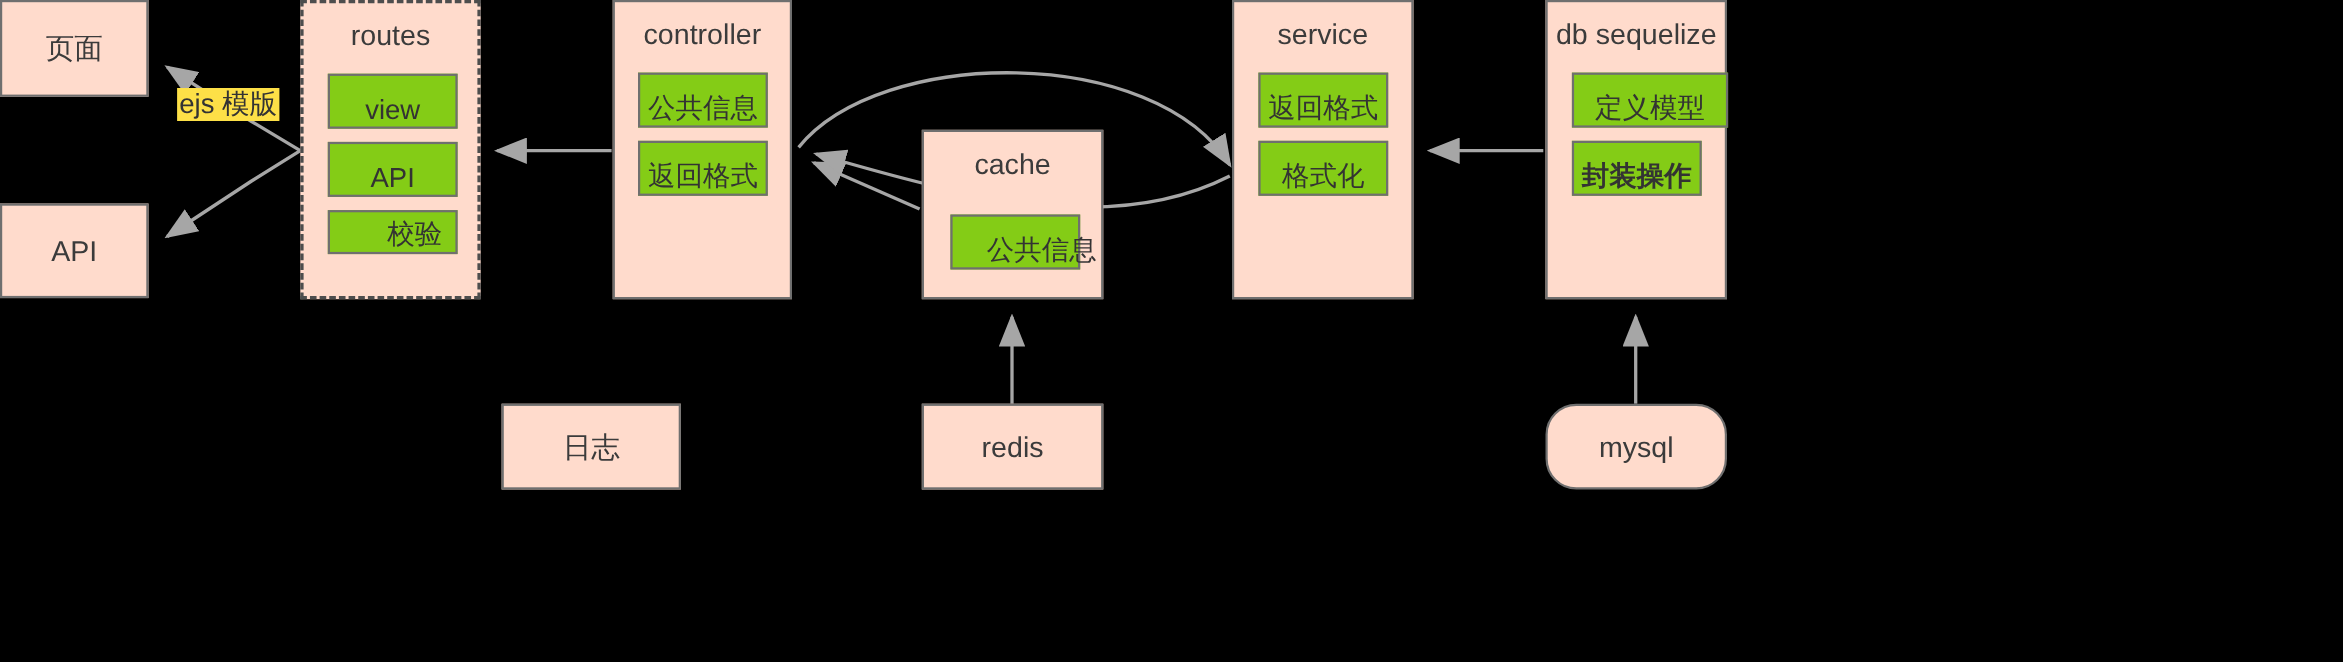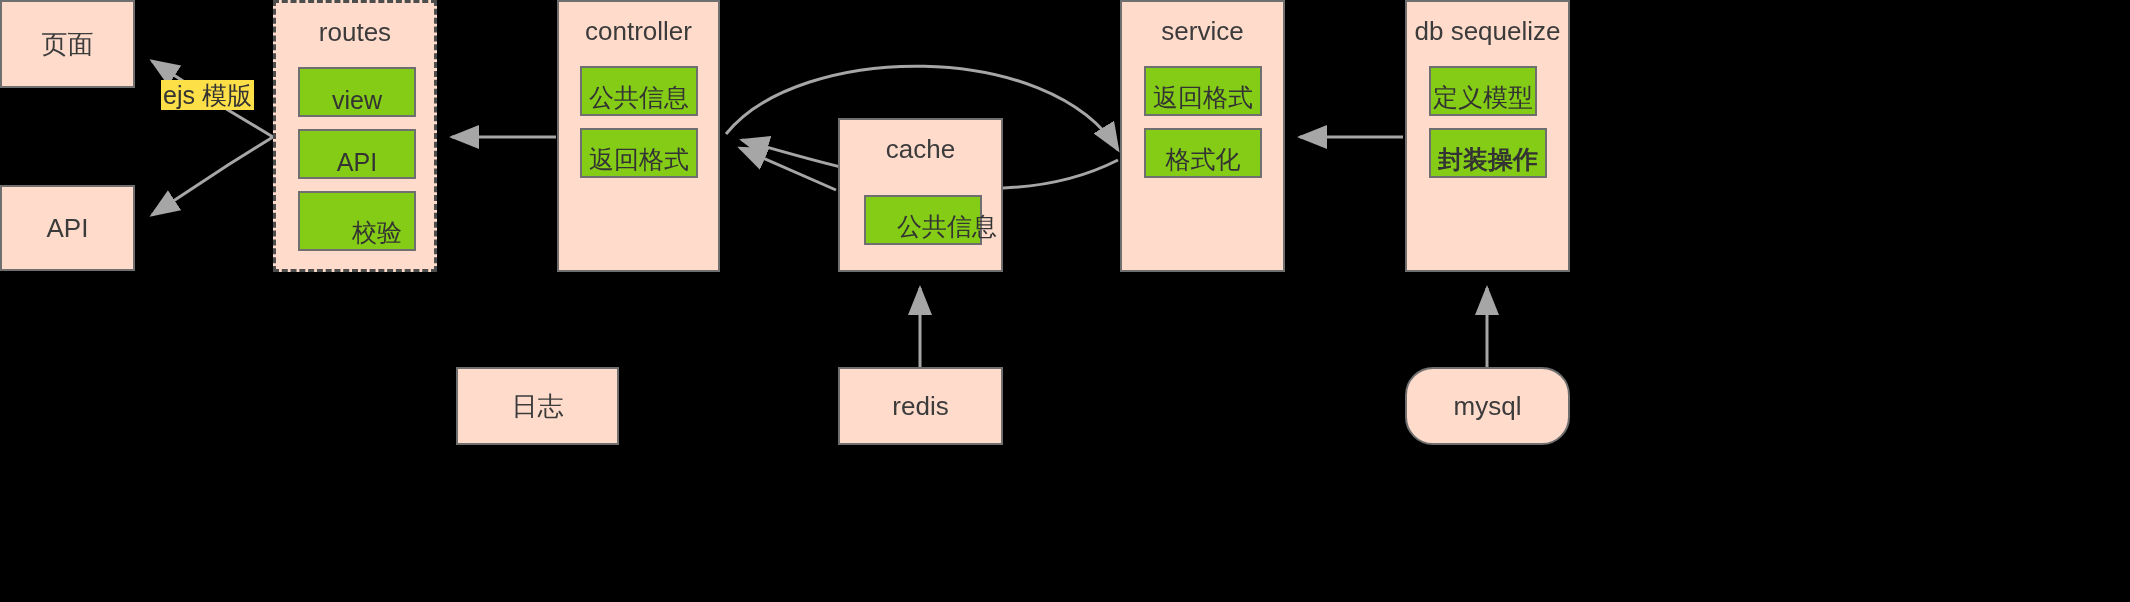--- a/index.html
+++ b/index.html
@@ -151,21 +151,21 @@
   </div>
 
   <div class="node container dashed" style="left:273px; top:0px; width:164px; height:272px;">
     <span class="node-title">routes</span>
     <div class="subbox" style="left:22px; top:64px; width:118px; height:50px;">
       <span>view</span>
     </div>
     <div class="subbox" style="left:22px; top:126px; width:118px; height:50px;">
       <span>API</span>
     </div>
-    <div class="subbox" style="left:22px; top:188px; width:118px; height:60px;padding-left:40px;">
+    <div class="subbox" style="left:22px; top:188px; width:118px; height:40px;padding-left:40px;">
       <span>校验</span>
     </div>
   </div>
 
   <div class="node container" style="left:557px; top:0px; width:163px; height:272px;padding-left:24px;">
     <span class="node-title">controller</span>
     <div class="subbox" style="left:21px; top:64px; width:118px; height:50px;">
       <span>公共信息</span>
     </div>
     <div class="subbox" style="left:21px; top:126px; width:118px; height:50px;">
@@ -185,21 +185,21 @@
     <div class="subbox" style="left:22px; top:64px; width:118px; height:50px;">
       <span>返回格式</span>
     </div>
     <div class="subbox" style="left:22px; top:126px; width:118px; height:50px;">
       <span>格式化</span>
     </div>
   </div>
 
   <div class="node container" style="left:1405px; top:0px; width:165px; height:272px;">
     <span class="node-title">db sequelize</span>
-    <div class="subbox" style="left:22px; top:64px; width:108px; height:50px;">
+    <div class="subbox" style="left:22px; top:64px; width:142px; height:50px;">
       <span>定义模型</span>
     </div>
     <div class="subbox" style="left:22px; top:126px; width:118px; height:50px;font-weight:bold;">
       <span>封装操作</span>
     </div>
   </div>
 
   <div class="node plain" style="left:418px; top:367px; width:163px; height:78px;margin-left:38px;">
     <span class="node-title">日志</span>
   </div>

